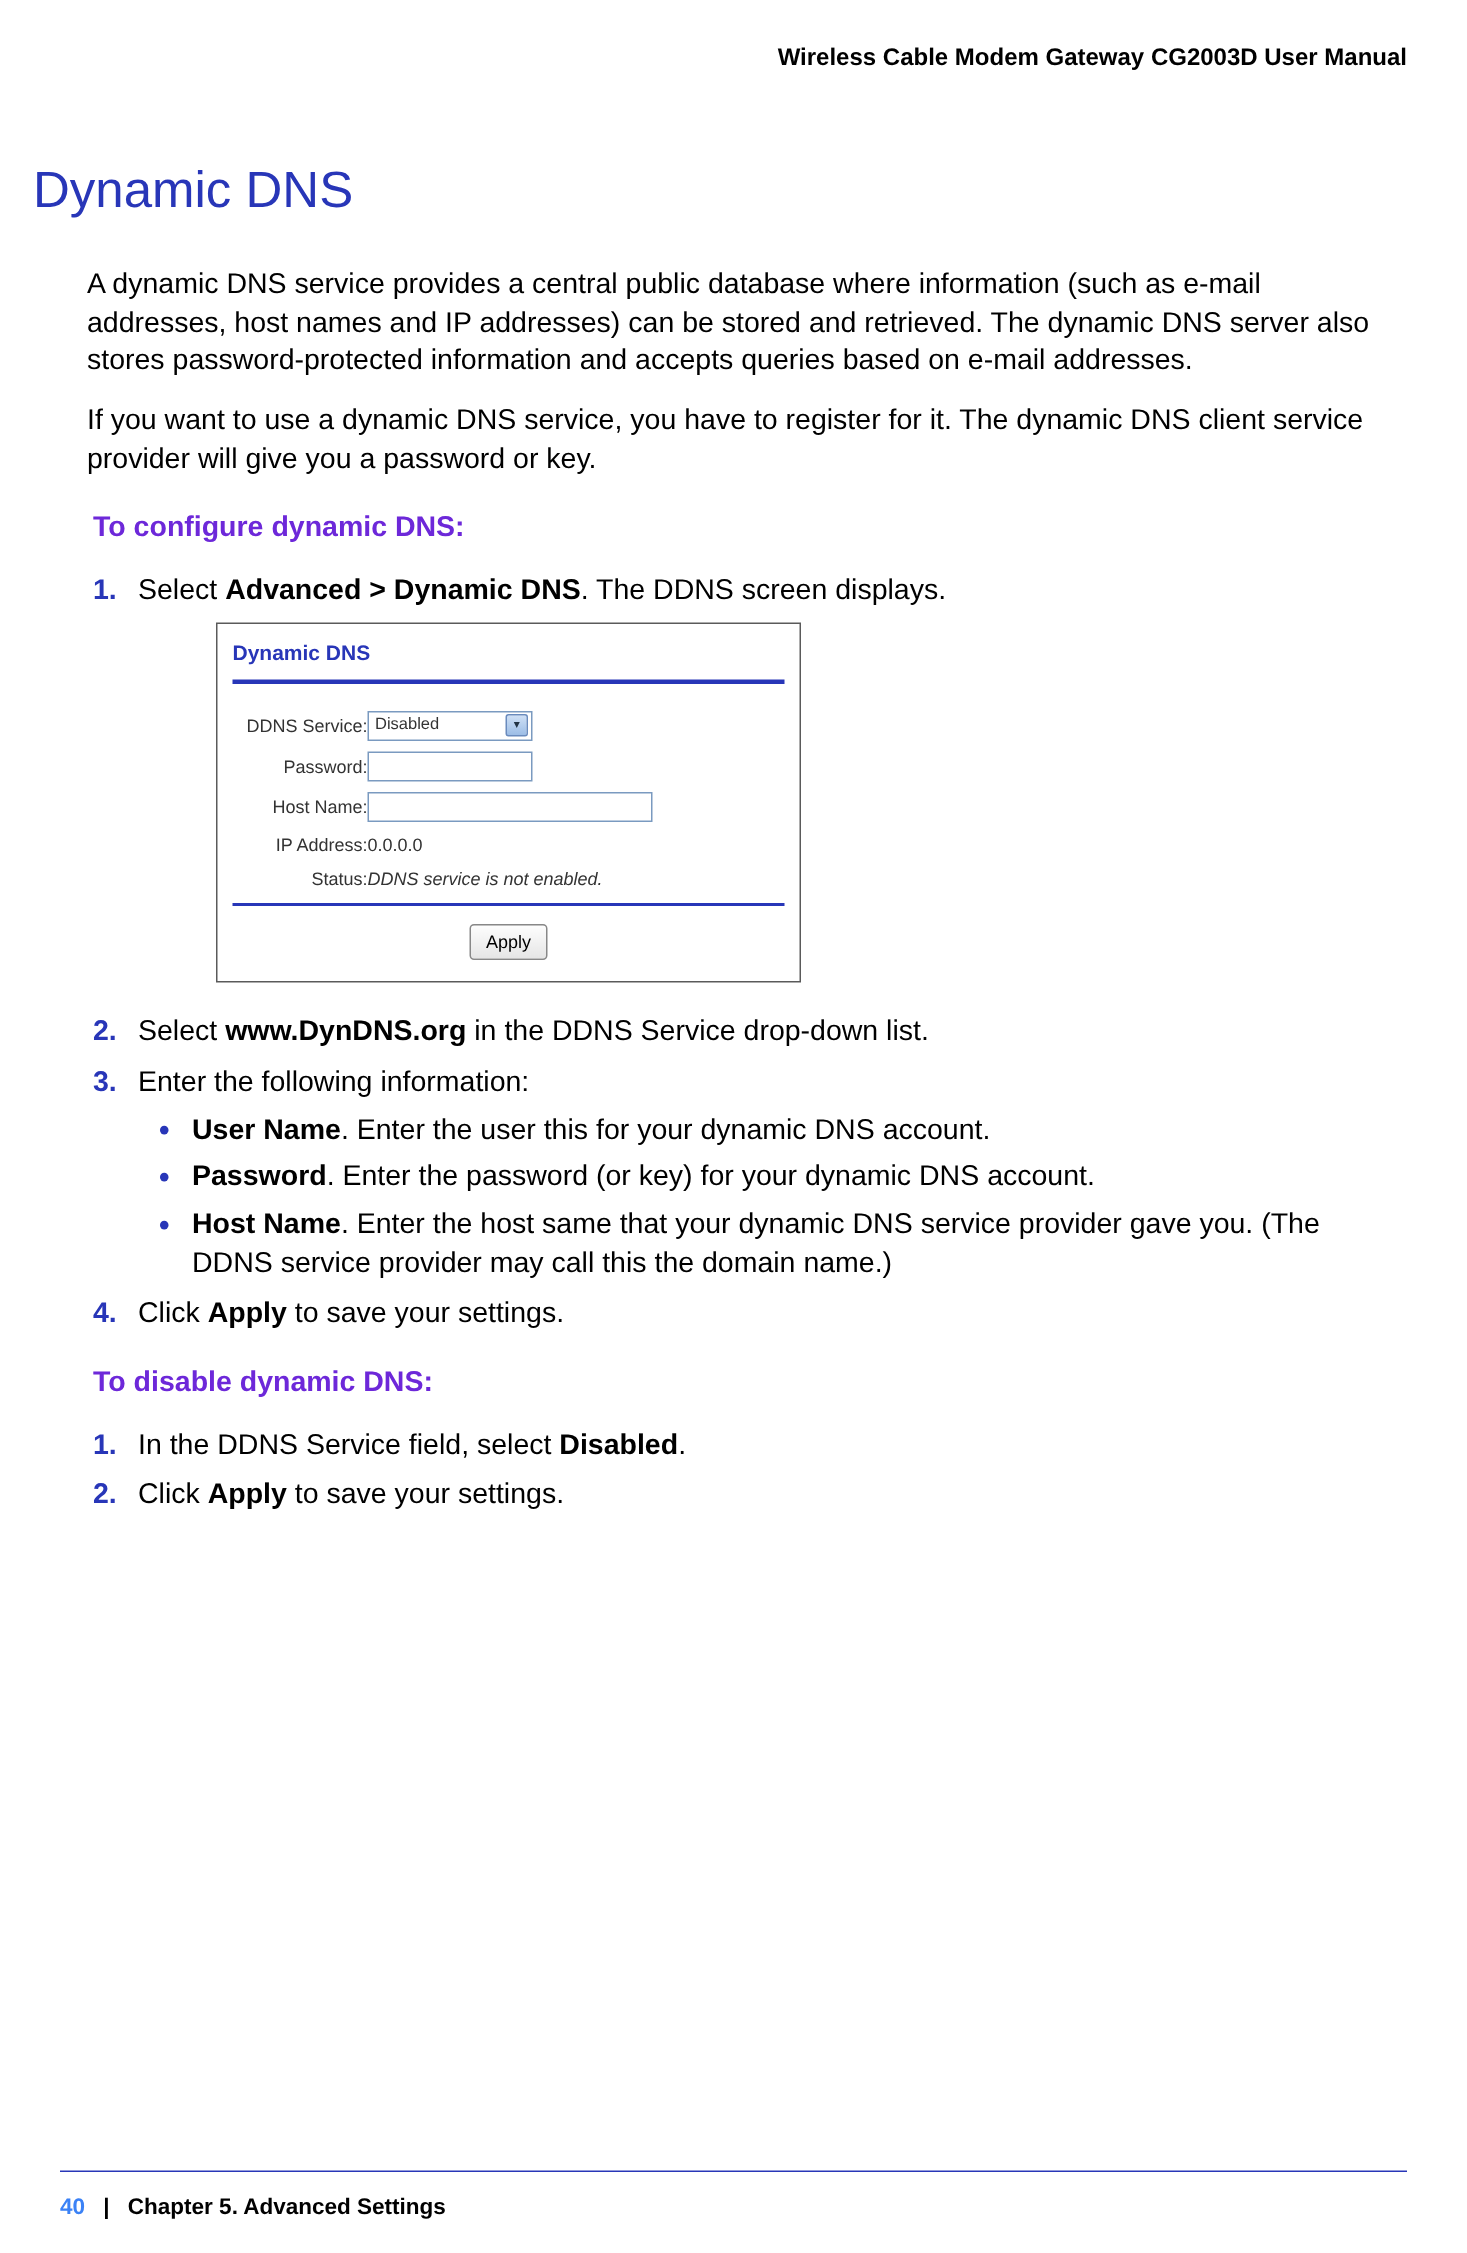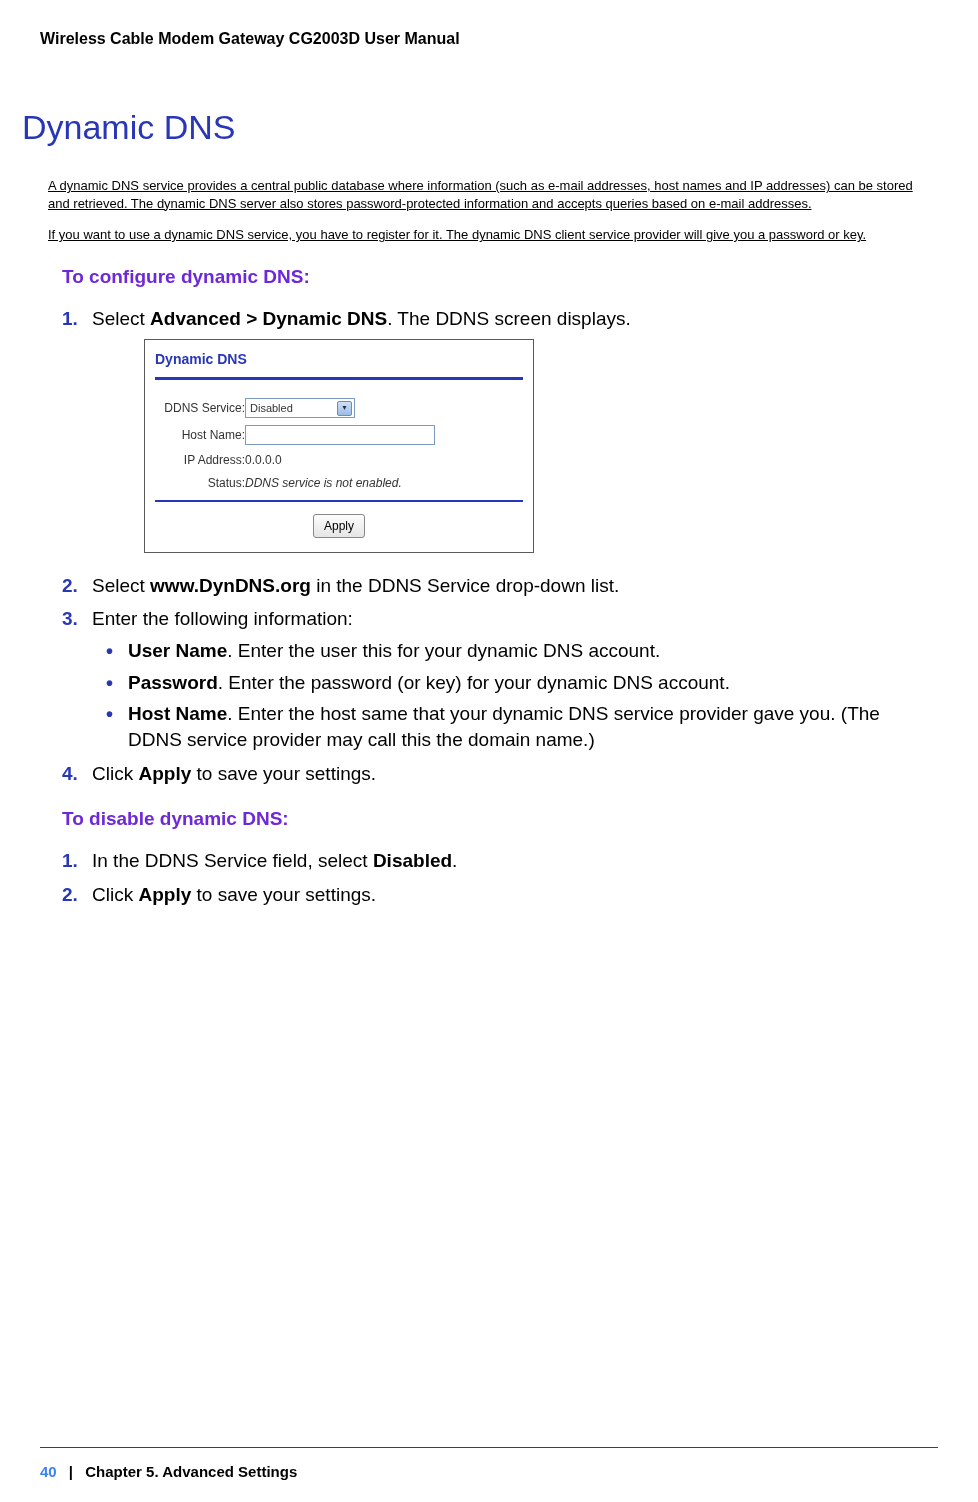--- a/index.html
+++ b/index.html
@@ -6,39 +6,39 @@
   body {
     width: 978px;
     height: 1502px;
     background: #fff;
     font-family: Arial, Helvetica, sans-serif;
     color: #000;
     position: relative;
     padding: 30px 40px 0 40px;
   }
   .header-title {
+    text-align: right;
     font-weight: bold;
     font-size: 16px;
     margin-bottom: 60px;
   }
   .section-heading {
     color: #2836b8;
     font-size: 34px;
     font-weight: normal;
     font-family: "Trebuchet MS", Arial, sans-serif;
     margin-bottom: 30px;
     margin-left: -18px;
   }
   .body-text {
-    font-size: 13px;
+    font-size: 19px;
     line-height: 1.35;
-    margin-left: 8px;
+    margin-left: 18px;
     margin-right: 10px;
     margin-bottom: 14px;
-    text-decoration: underline;
   }
   .subheading {
     color: #6d28d9;
     font-size: 19px;
     font-weight: bold;
     margin-left: 22px;
     margin-top: 22px;
     margin-bottom: 18px;
   }
   ol.steps {
@@ -173,20 +173,24 @@
     <div class="screenshot">
       <div class="shot-title">Dynamic DNS</div>
       <div class="shot-hr"></div>
 
       <div class="form-row">
         <span class="lbl">DDNS Service:</span>
         <span class="sel">
           <span>Disabled</span>
           <span class="caret">▾</span>
         </span>
+      </div>
+      <div class="form-row">
+        <span class="lbl">Password:</span>
+        <span class="txt"></span>
       </div>
       <div class="form-row">
         <span class="lbl">Host Name:</span>
         <span class="txt wide"></span>
       </div>
       <div class="form-row">
         <span class="lbl">IP Address:</span>
         <span class="val-bold">0.0.0.0</span>
       </div>
       <div class="form-row">

